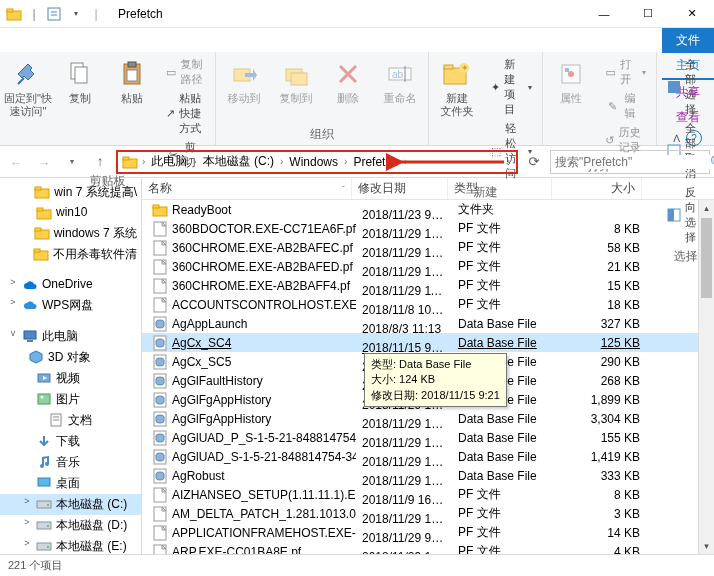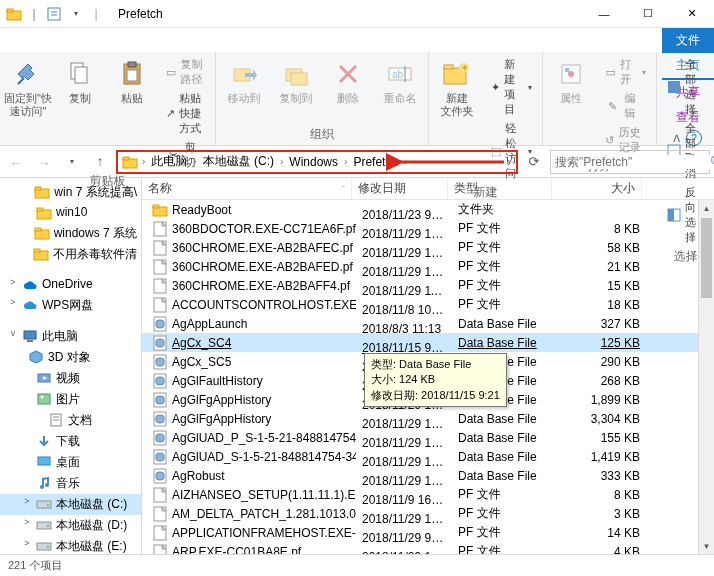--- a/index.html
+++ b/index.html
@@ -472,33 +472,33 @@
           <svg width="16" height="16">
             <path d="M8 3 L8 10 M4 8 L8 12 L12 8" fill="none" stroke="#4a88c7" stroke-width="2"></path>
           </svg>
         </span>
         <span>下载</span>
       </div>
       <div class="tree-item" style="padding-left: 22px;">
         <span class="exp"></span>
         <span class="tico">
           <svg width="16" height="16">
+            <path d="M6 3 L13 2 V10 a2 2 0 1 1 -2 -2 V4 L8 5 V12 a2 2 0 1 1 -2 -2 Z" fill="#4a88c7"></path>
+          </svg>
+        </span>
+        <span>音乐</span>
+      </div>
+      <div class="tree-item" style="padding-left: 22px;">
+        <span class="exp"></span>
+        <span class="tico">
+          <svg width="16" height="16">
             <rect x="2" y="3" width="12" height="8" fill="#5bb8e8" stroke="#2a88b8"></rect>
           </svg>
         </span>
         <span>桌面</span>
-      </div>
-      <div class="tree-item" style="padding-left: 22px;">
-        <span class="exp"></span>
-        <span class="tico">
-          <svg width="16" height="16">
-            <path d="M6 3 L13 2 V10 a2 2 0 1 1 -2 -2 V4 L8 5 V12 a2 2 0 1 1 -2 -2 Z" fill="#4a88c7"></path>
-          </svg>
-        </span>
-        <span>音乐</span>
       </div>
       <div class="tree-item sel" style="padding-left: 22px;">
         <span class="exp">&gt;</span>
         <span class="tico">
           <svg width="16" height="16">
             <rect x="1" y="5" width="14" height="7" fill="#cfd6dc" stroke="#8a949e"></rect>
             <circle cx="12" cy="9" r="1" fill="#6aa84f"></circle>
           </svg>
         </span>
         <span>本地磁盘 (C:)</span>

